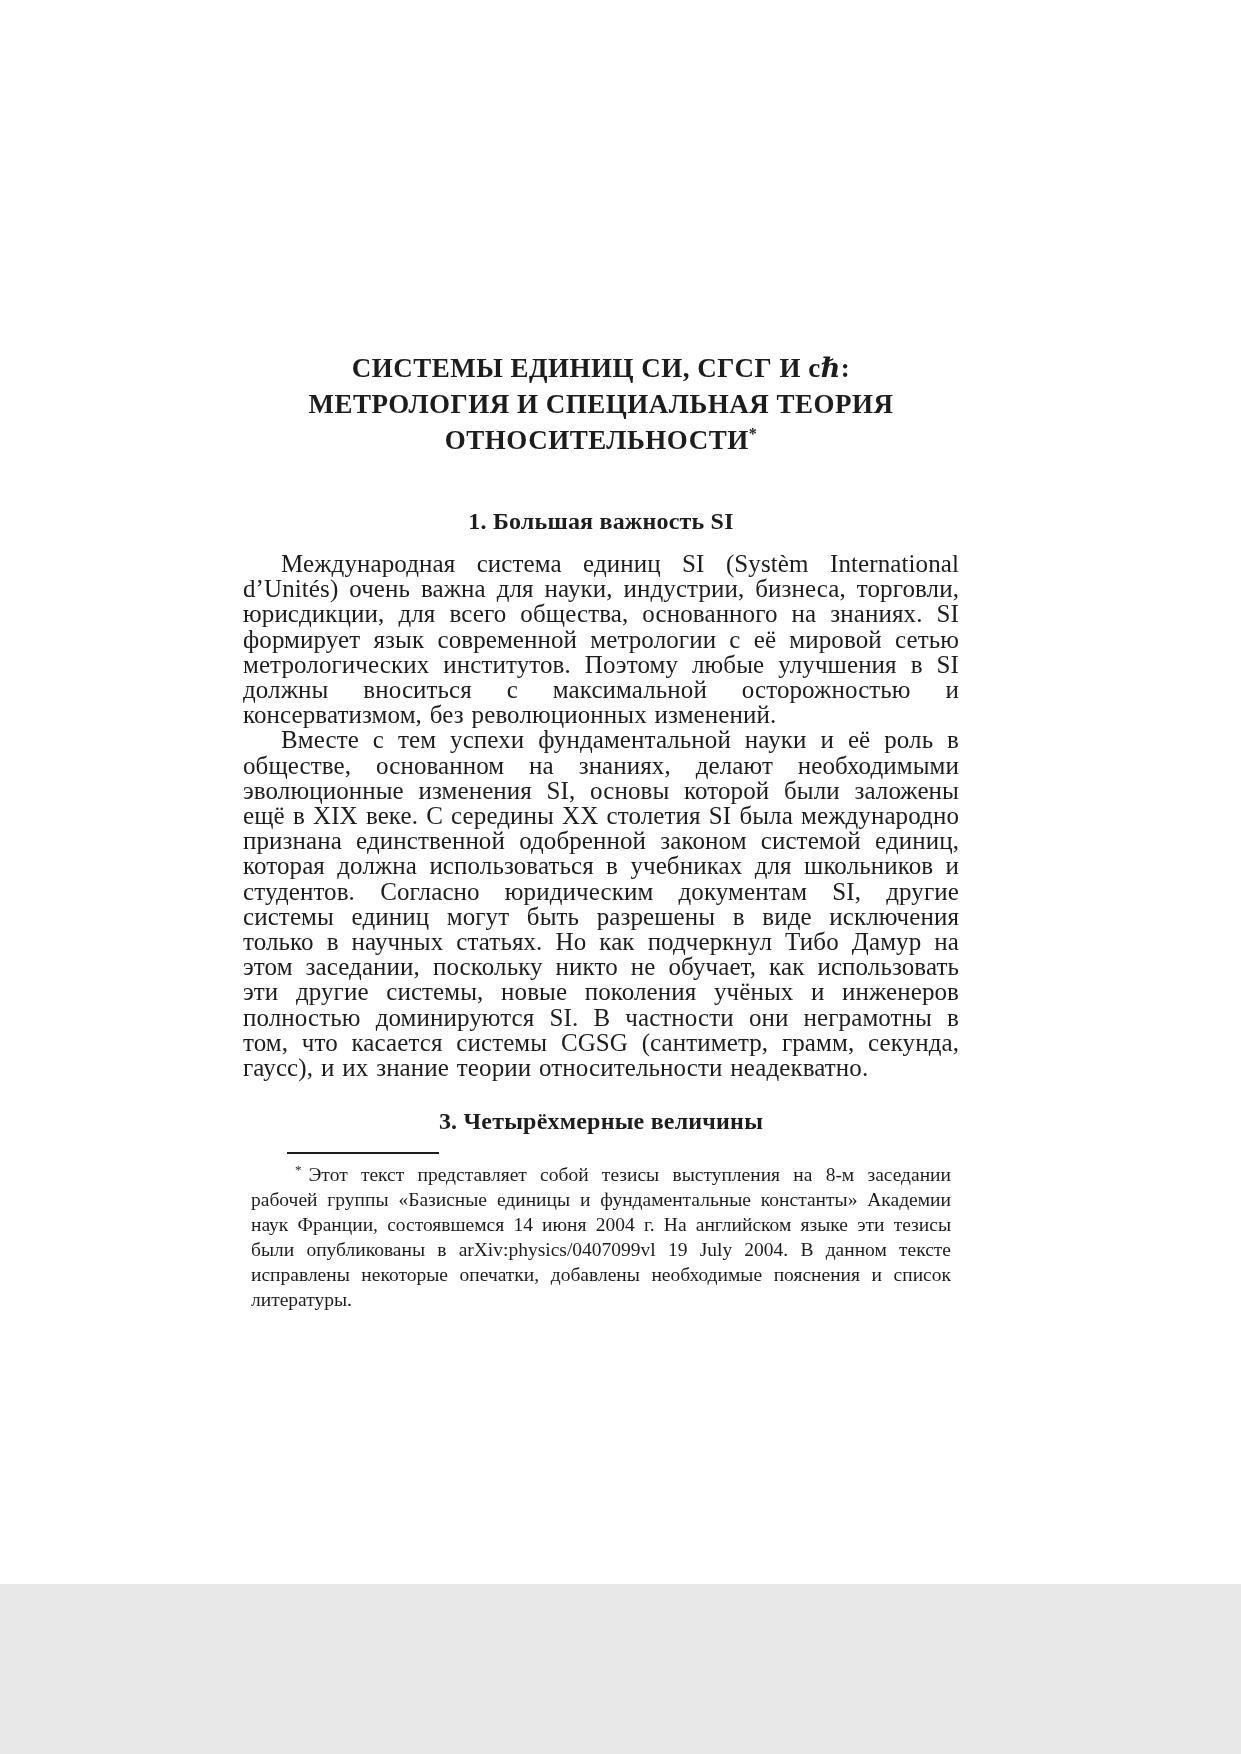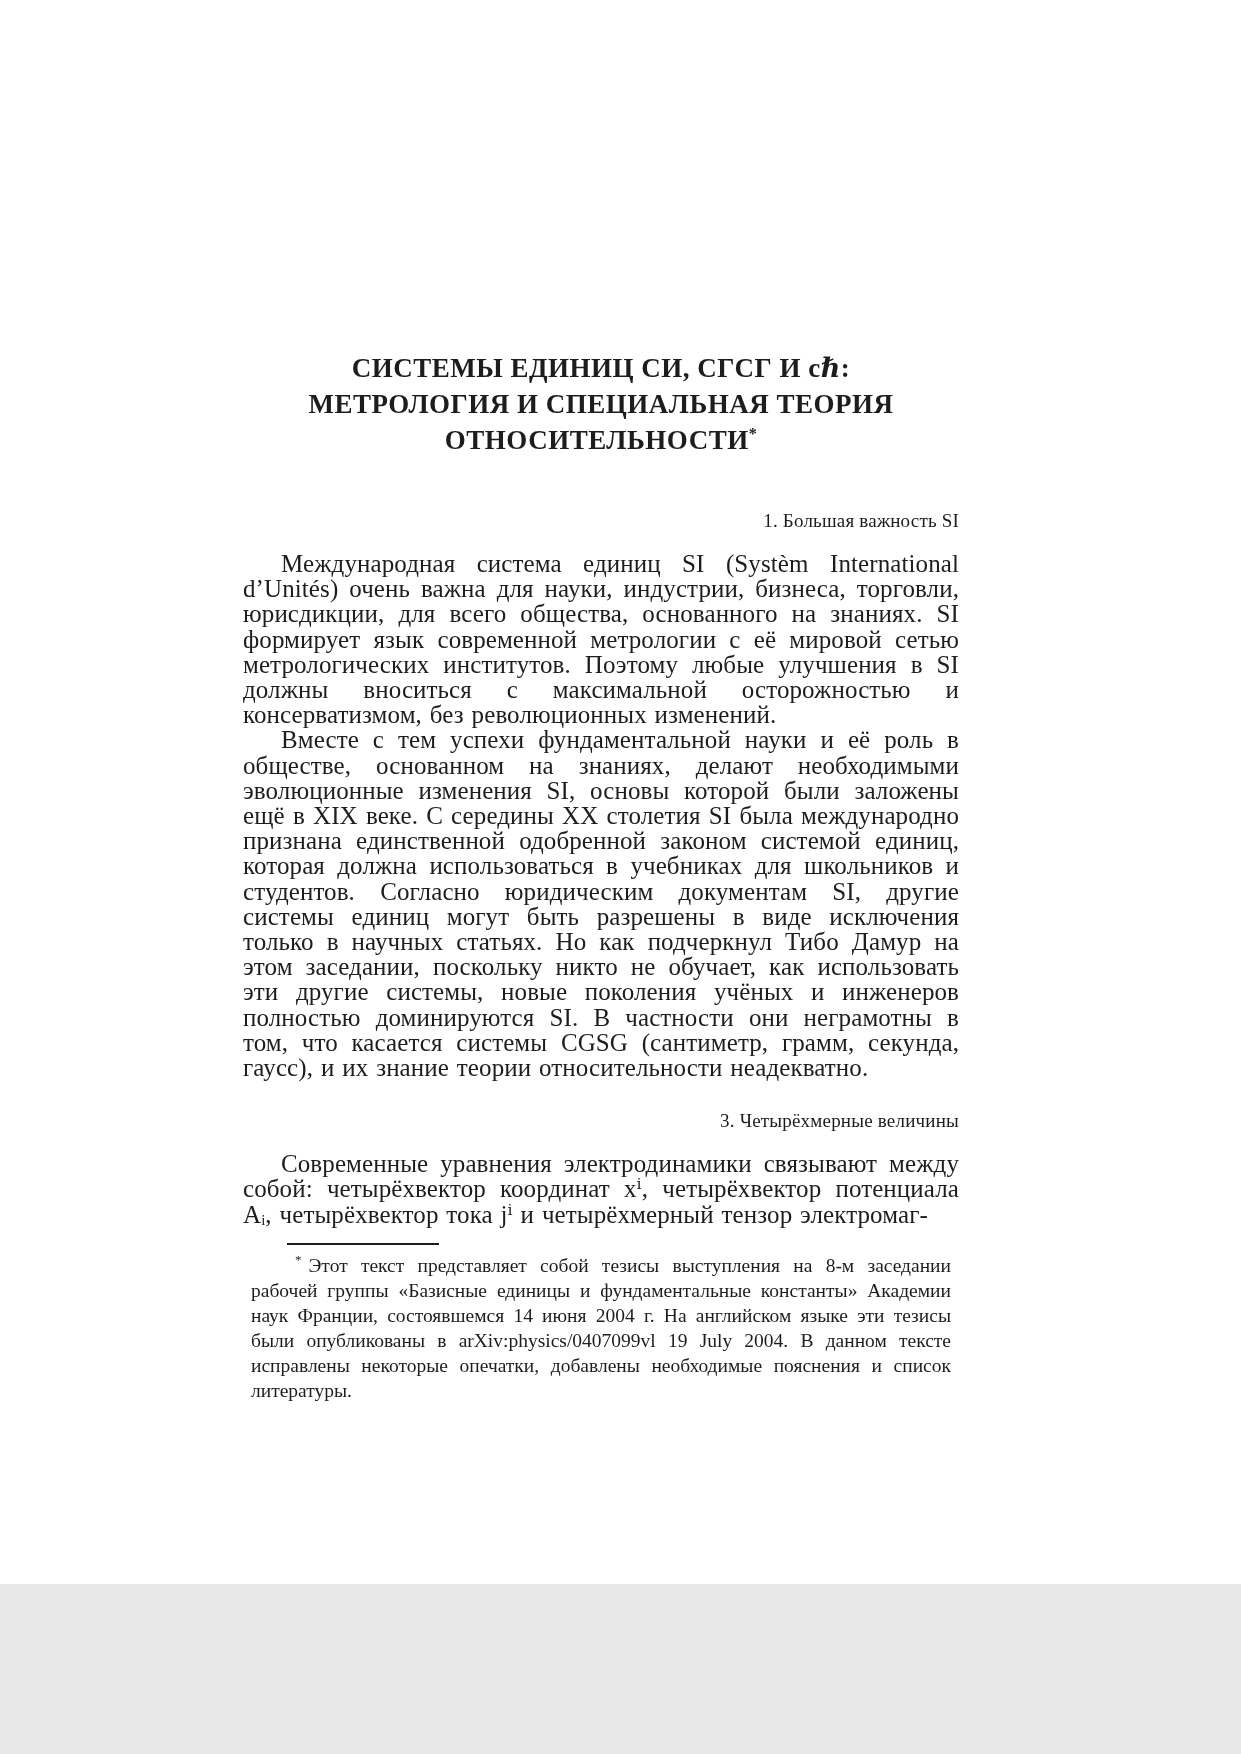--- a/index.html
+++ b/index.html
@@ -33,24 +33,24 @@
     letter-spacing:0.5px;
   }
   .title .tline{display:block;}
   .title sup{
     font-size:16px;
     line-height:0;
     vertical-align:super;
   }
   section h2{
     margin:26px 0 15px 0;
-    font-size:19px;
+    font-size:24px;
     line-height:30px;
-    font-weight:normal;
-    text-align:right;
+    font-weight:bold;
+    text-align:center;
     letter-spacing:0.2px;
   }
   section.first h2{margin-top:48px;}
   p.body{
     margin:0;
     font-size:25px;
     line-height:25.2px;
     text-align:justify;
     text-indent:38px;
     word-spacing:1.5px;
@@ -95,21 +95,20 @@
       <h2>1. Большая важность SI</h2>
       <p class="body">Международная система единиц SI (Systèm International d’Unités) очень важна для науки, индустрии, бизнеса, торговли, юрисдикции, для всего общества, основанного на знаниях. SI формирует язык современной метрологии с её мировой сетью метрологических институтов. Поэтому любые улучшения в SI должны вноситься с максимальной осторожностью и консерватизмом, без революционных изменений.</p>
     </section>
 
     <section>
       <p class="body">Вместе с тем успехи фундаментальной науки и её роль в обществе, основанном на знаниях, делают необходимыми эволюционные изменения SI, основы которой были заложены ещё в XIX веке. С середины XX столетия SI была международно признана единственной одобренной законом системой единиц, которая должна использоваться в учебниках для школьников и студентов. Согласно юридическим документам SI, другие системы единиц могут быть разрешены в виде исключения только в научных статьях. Но как подчеркнул Тибо Дамур на этом заседании, поскольку никто не обучает, как использовать эти другие системы, новые поколения учёных и инженеров полностью доминируются SI. В частности они неграмотны в том, что касается системы CGSG (сантиметр, грамм, секунда, гаусс), и их знание теории относительности неадекватно.</p>
     </section>
 
     <section>
       <h2>3. Четырёхмерные величины</h2>
-      <p class="body">Современные уравнения электродинамики связывают между собой: четырёхвектор координат xⁱ, четырёхвектор потенциала Aᵢ, четырёхвектор тока jⁱ и четырёхмерный тензор электромаг-</p>
     </section>
 
     <div class="footnote">
       <div class="fn-rule"></div>
       <p class="fn-text"><sup>*</sup><span>Этот текст представляет собой тезисы выступления на 8-м заседании рабочей группы «Базисные единицы и фундаментальные константы» Академии наук Франции, состоявшемся 14 июня 2004 г. На английском языке эти тезисы были опубликованы в arXiv:physics/0407099vl 19 July 2004. В данном тексте исправлены некоторые опечатки, добавлены необходимые пояснения и список литературы.</span></p>
     </div>
 
   </div>
 </div>
 

